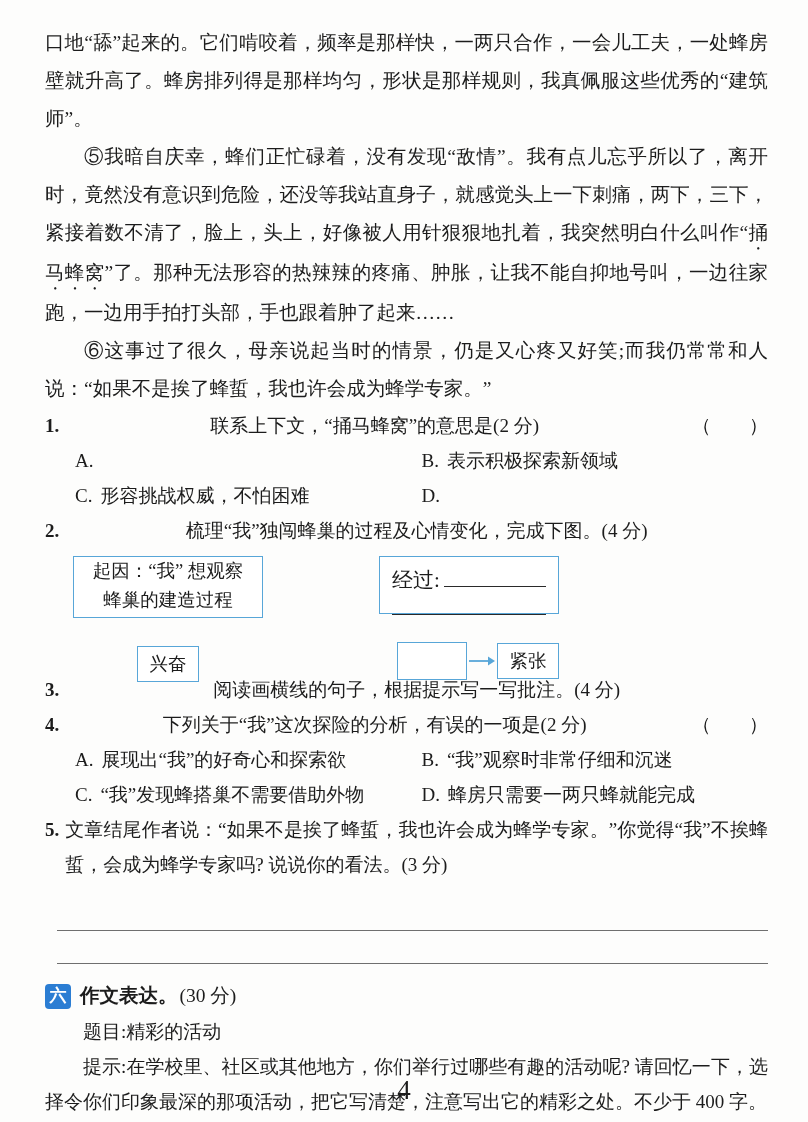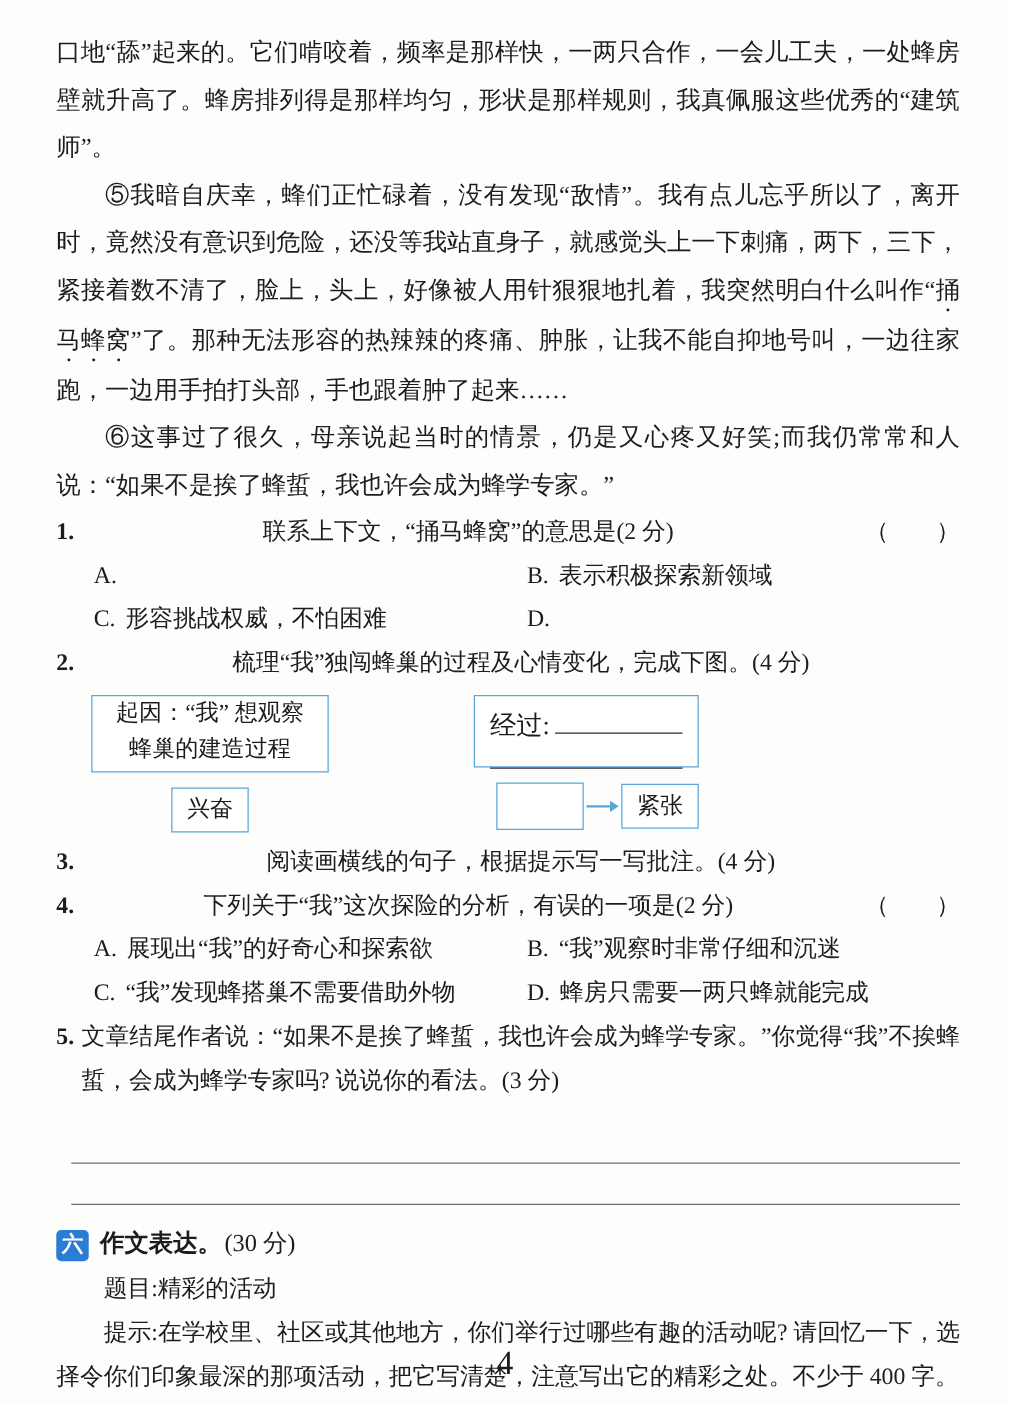--- a/index.html
+++ b/index.html
@@ -83,21 +83,21 @@
     font-size: 21px;
   }
   .line-box .row1 { display: flex; align-items: baseline; }
   .blank {
     border-bottom: 1.6px solid #2a2a2a;
     height: 20px;
   }
   .blank.part { flex: 1; margin-left: 4px; }
   .blank.full { width: 100%; height: 16px; }
   .mood-row {
-    margin-top: 12px;
+    margin-top: 28px;
     display: flex;
     align-items: center;
   }
   .mood-row.center { justify-content: center; }
   .mood-box {
     border: 1.6px solid #58a6d8;
     background: #fff;
     box-sizing: border-box;
     min-width: 62px; height: 36px;
     display: flex; align-items: center; justify-content: center;

